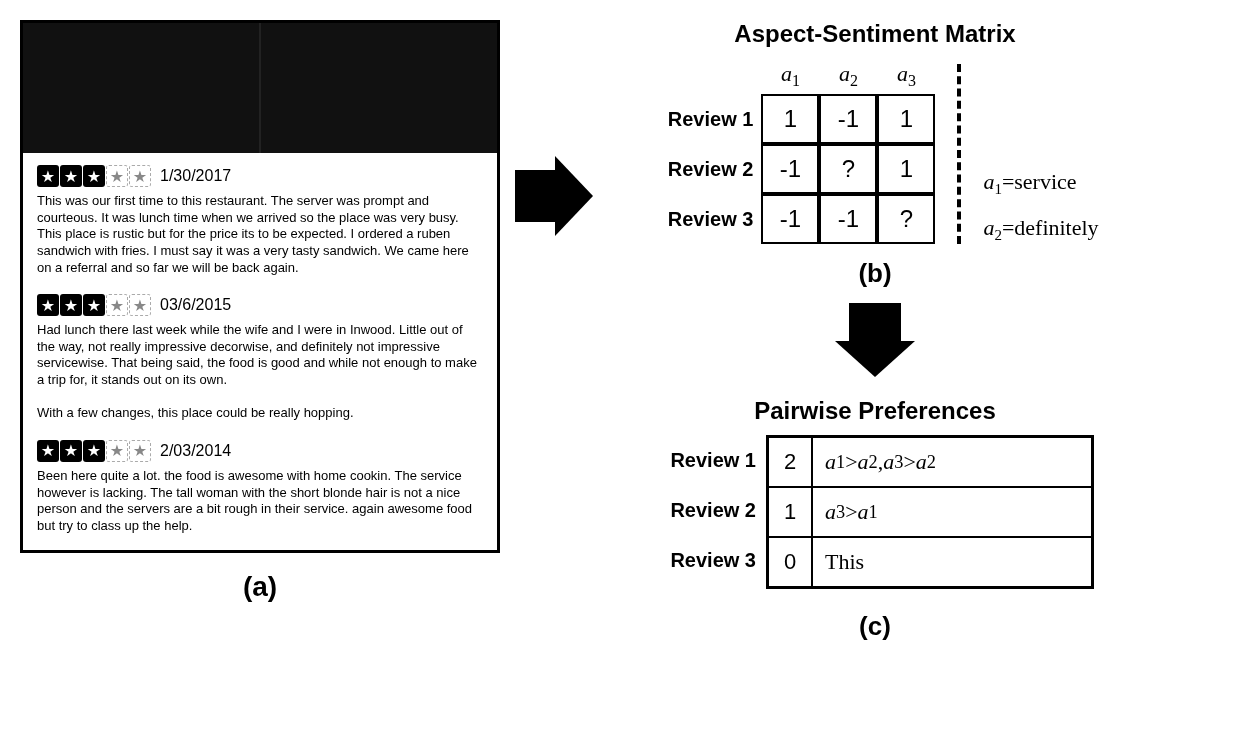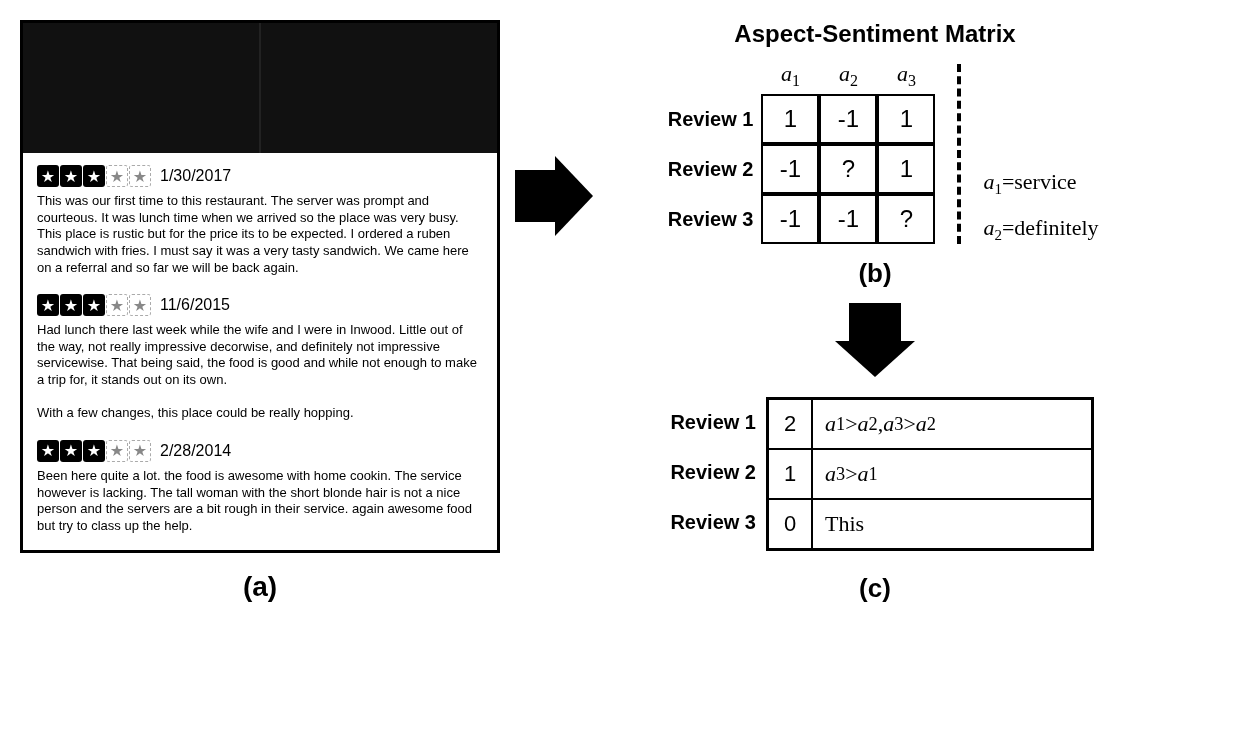--- a/index.html
+++ b/index.html
@@ -233,37 +233,37 @@
 
         <div class="review-block">
           <div class="review-header">
             <div class="stars">
               <span class="star">★</span>
               <span class="star">★</span>
               <span class="star">★</span>
               <span class="star off">★</span>
               <span class="star off">★</span>
             </div>
-            <span class="review-date">11/6/2015</span>
+            <span class="review-date">03/6/2015</span>
           </div>
           <div class="review-text" style="white-space:pre-line">Had lunch there last week while the wife and I were in Inwood.  Little out of the way, not really impressive decorwise, and definitely not impressive servicewise.  That being said, the food is good and while not enough to make a trip for, it stands out on its own.
 
 With a few changes, this place could be really hopping.</div>
         </div>
 
         <div class="review-block" style="margin-bottom:4px">
           <div class="review-header">
             <div class="stars">
               <span class="star">★</span>
               <span class="star">★</span>
               <span class="star">★</span>
               <span class="star off">★</span>
               <span class="star off">★</span>
             </div>
-            <span class="review-date">2/28/2014</span>
+            <span class="review-date">2/03/2014</span>
           </div>
           <div class="review-text">Been here quite a lot. the food is awesome with home cookin. The service however is lacking. The tall woman with the short blonde hair is not a nice person and the servers are a bit rough in their service. again awesome food but try to class up the help.</div>
         </div>
 
       </div>
     </div>
     <div class="label-big">(a)</div>
   </div>
 
   <div class="arrow-right">
@@ -307,20 +307,21 @@
 
     <div class="label-mid">(b)</div>
 
     <div class="arrow-down">
       <div class="shaft"></div>
       <div class="head"></div>
     </div>
 
     <div style="height:50px"></div>
 
+    <div class="section-title">Pairwise Preferences</div>
 
     <div class="pair-wrap">
       <div class="pair-labels">
         <div>Review 1</div>
         <div>Review 2</div>
         <div>Review 3</div>
       </div>
       <div class="pair-grid">
         <div class="cnt">2</div>
         <div class="pref"><i>a</i><sub>1</sub> &gt; <i>a</i><sub>2</sub> , <i>a</i><sub>3</sub> &gt; <i>a</i><sub>2</sub></div>

